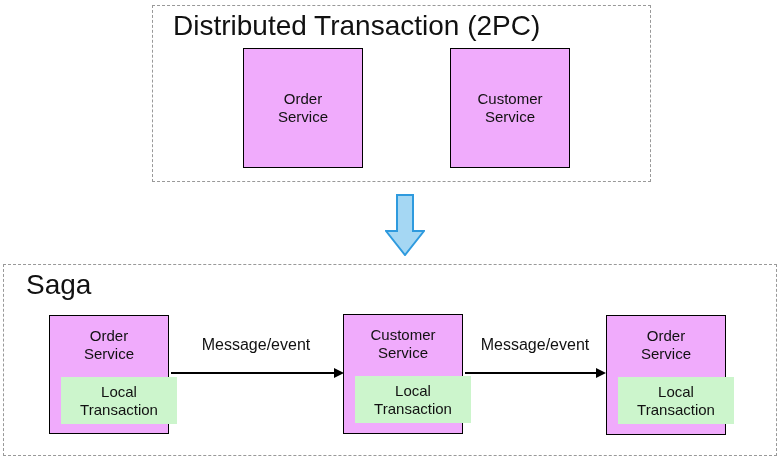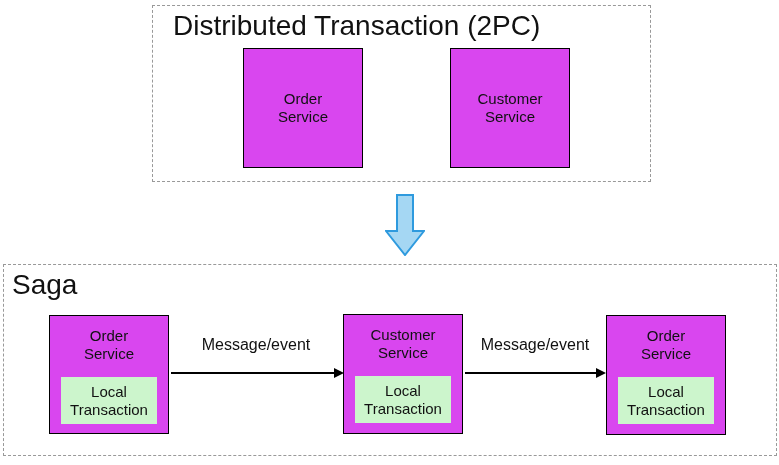--- a/index.html
+++ b/index.html
@@ -23,21 +23,21 @@
   .group-title {
     position: absolute;
     font-size: 28px;
     line-height: 24px;
     color: #111111;
     white-space: nowrap;
   }
   .service-box {
     position: absolute;
     border: 1.5px solid var(--box-border, #000000);
-    background: #d946ef;
+    background: #f0abfc;
   }
   .service-box.centered {
     display: flex;
     align-items: center;
     justify-content: center;
   }
   .service-name {
     font-size: 15px;
     line-height: 18px;
     text-align: center;
@@ -47,21 +47,21 @@
     margin-top: 11px;
     font-size: 15px;
     line-height: 18px;
     text-align: center;
     white-space: pre-line;
   }
   .local-box {
     position: absolute;
     left: 11px;
     top: 61px;
-    width: 96px;
+    width: 116px;
     height: 47px;
     background: var(--green-fill, #ccf5cc);
     display: flex;
     align-items: center;
     justify-content: center;
     font-size: 15px;
     line-height: 18px;
     text-align: center;
     white-space: pre-line;
   }
@@ -117,21 +117,21 @@
       <div class="service-name">Customer
 Service</div>
     </div>
   </div>
 
   <svg class="blue-arrow-svg" viewBox="0 0 40 62" aria-hidden="true">
     <polygon points="12,1 28,1 28,37 39,37 20,61 1,37 12,37"></polygon>
   </svg>
 
   <div class="dashed-box" style="left:3px; top:264px; width:774px; height:192px;">
-    <div class="group-title" style="left:8px; top:8px;">Saga</div>
+    <div class="group-title" style="left:22px; top:8px;">Saga</div>
   </div>
 
   <div class="service-box" style="left:49px; top:315px; width:120px; height:119px;">
     <div class="saga-service-name">Order
 Service</div>
     <div class="local-box">Local
 Transaction</div>
   </div>
 
   <div class="edge-label" style="left:186px; top:336px;">Message/event</div>

